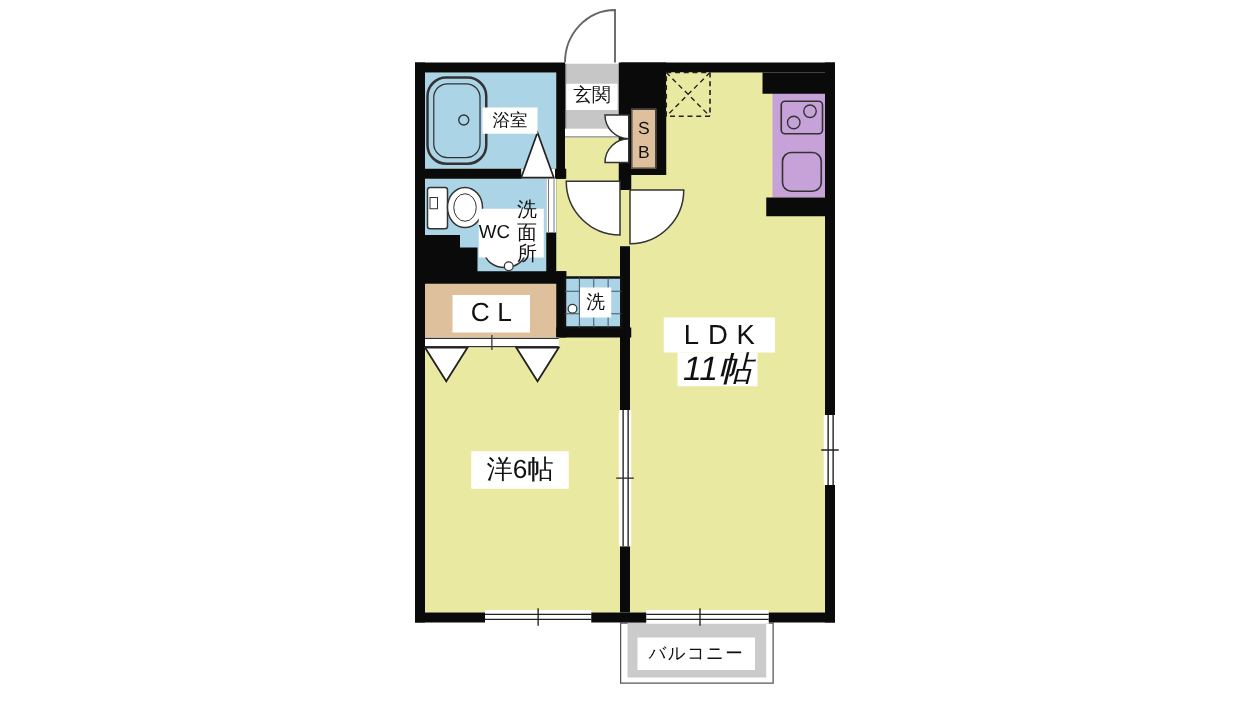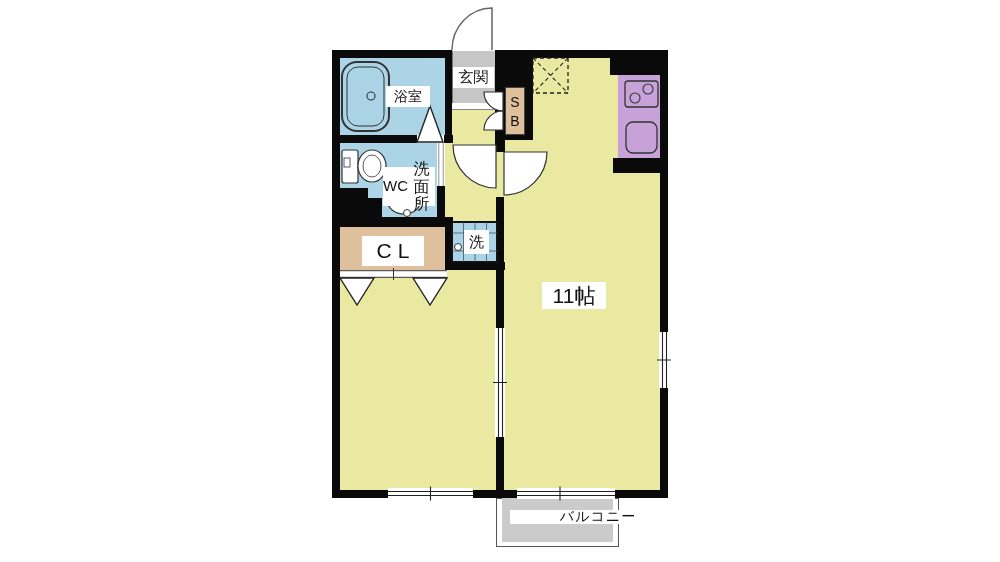--- a/index.html
+++ b/index.html
@@ -109,16 +109,18 @@
   <div class="lbl" style="left:386px;top:86px;width:44px;height:21px;font-size:14px;">浴室</div>
   <div class="lbl" style="left:453px;top:67px;width:41px;height:21px;font-size:15px;">玄関</div>
   <div class="lbl nobg" style="left:505px;top:90px;width:20px;height:44px;font-size:14px;line-height:1.35;">S
 B</div>
   <div class="lbl" style="left:383px;top:148px;width:52px;height:39px;font-size:14px;flex-direction:row;margin-top:19px;">
     <span style="font-size:15px;">WC</span>
     <span style="font-size:16px;">洗面所</span>
   </div>
   <div class="lbl" style="left:362px;top:236px;width:62px;height:30px;font-size:21px;letter-spacing:6px;text-indent:6px;text-align:center;">CL</div>
   <div class="lbl" style="left:464px;top:230px;width:25px;height:24px;font-size:15px;">洗</div>
-  <div class="lbl" style="left:542px;top:282px;width:64px;height:27px;font-size:21px;">11帖</div>
-  <div class="lbl" style="left:510px;top:510px;width:94px;height:14px;font-size:14px;letter-spacing:1px;padding-left:41px;">バルコニー</div>
+  <div class="lbl" style="left:531px;top:254px;width:89px;height:28px;font-size:22px;letter-spacing:7px;text-indent:7px;">LDK</div>
+  <div class="lbl" style="left:542px;top:282px;width:64px;height:27px;font-size:27px;font-style:italic;">11帖</div>
+  <div class="lbl" style="left:377px;top:361px;width:78px;height:30px;font-size:21px;">洋6帖</div>
+  <div class="lbl" style="left:510px;top:510px;width:94px;height:26px;font-size:14px;letter-spacing:1px;">バルコニー</div>
 
 </div>
 
 </body></html>

